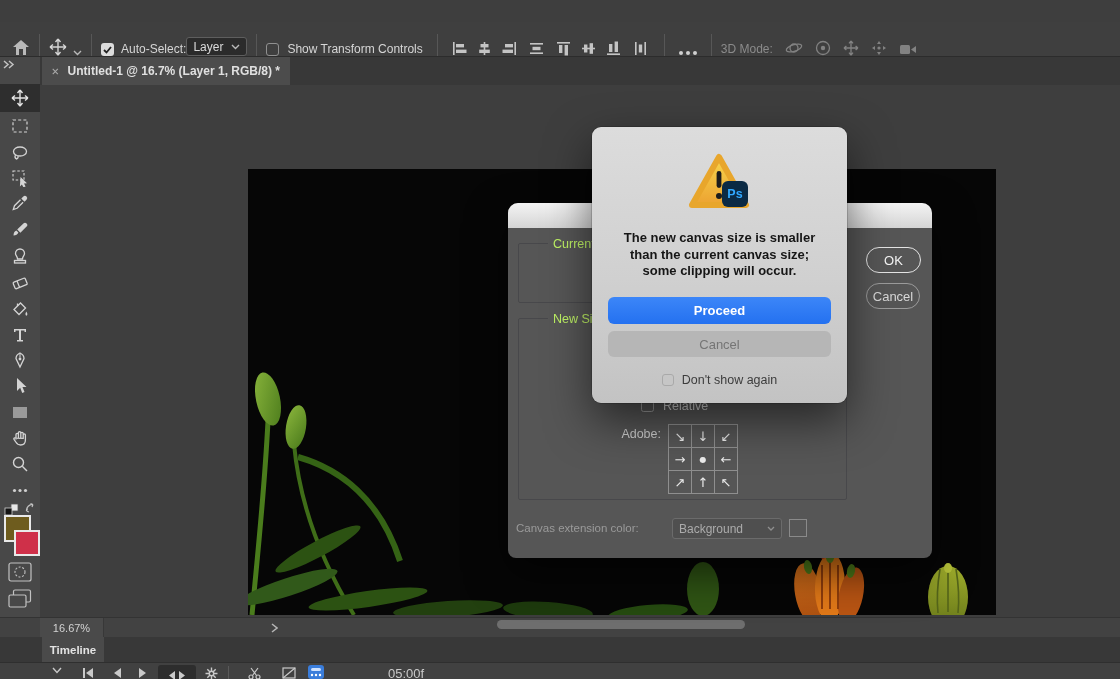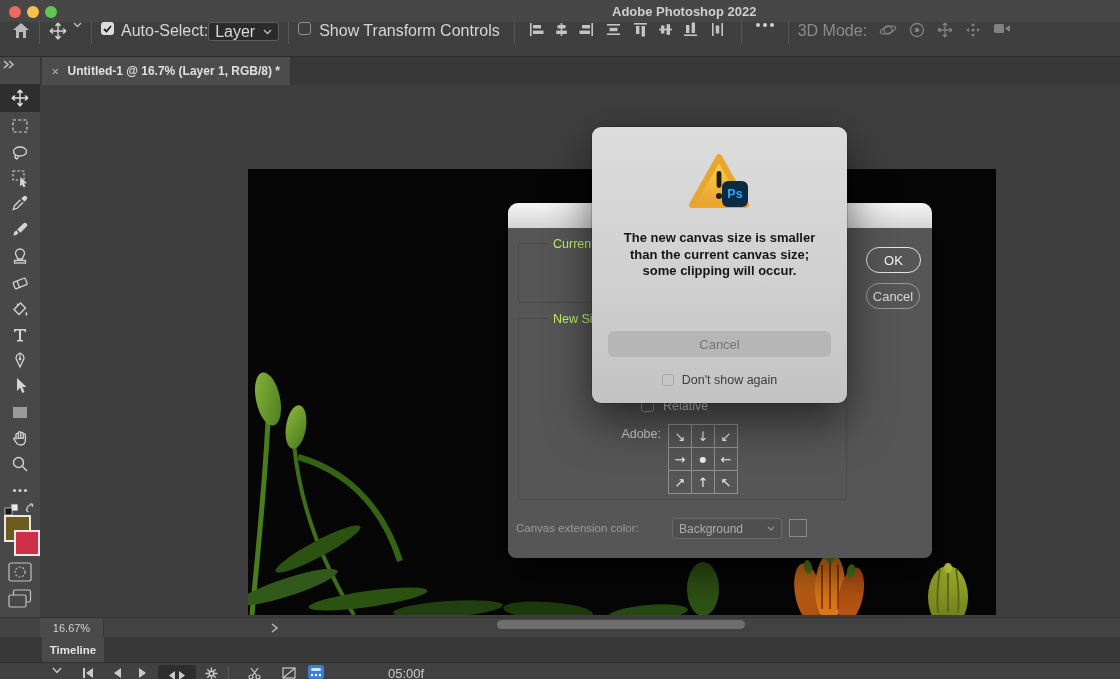--- a/index.html
+++ b/index.html
@@ -5,21 +5,21 @@
   html,body{margin:0;padding:0;background:#222;}
   *{box-sizing:border-box;}
   .screen{position:relative;width:1120px;height:679px;overflow:hidden;
     font-family:"Liberation Sans","DejaVu Sans",sans-serif;background:#3e3e3e;}
   .abs{position:absolute;}
   
   .titlebar{left:0;top:0;width:1120px;height:22px;background:#474747;}
   .tlight{width:12px;height:12px;border-radius:50%;top:6px;}
   .wintitle{top:4px;left:612px;font-size:13px;font-weight:bold;color:#cfcfcf;white-space:nowrap;}
   .optionsbar{left:0;top:22px;width:1120px;height:35px;background:#3f3f3f;border-bottom:1px solid #2c2c2c;
-    display:flex;align-items:flex-start;color:#d6d6d6;font-size:16px;}
+    display:flex;align-items:flex-end;color:#d6d6d6;font-size:12px;}
   .sep{width:1px;height:22px;background:#575757;margin:0 9px;flex:0 0 auto;}
   .obicon{flex:0 0 auto;display:flex;align-items:center;justify-content:center;}
   .cb{width:13px;height:13px;border-radius:3px;flex:0 0 auto;}
   .cb.checked{background:#dcdcdc;display:flex;align-items:center;justify-content:center;}
   .cb.empty{border:1px solid #909090;background:transparent;}
   .layersel{height:19px;background:#2b2b2b;border:1px solid #5e5e5e;border-radius:3px;
     display:flex;align-items:center;padding:0 6px;gap:8px;color:#d9d9d9;}
   .dim{color:#8b8b8b;}
   
   .toolbar{left:0;top:57px;width:40px;height:560px;background:#484848;}
@@ -74,26 +74,20 @@
   .dsrow{position:absolute;left:0;top:246px;width:255px;display:flex;align-items:center;justify-content:center;gap:8px;
     color:#3c3c3c;font-size:12.5px;}
   .dsbox{width:12px;height:12px;border-radius:3px;background:#c6c6c6;border:1px solid #a9a9a9;}
   svg{display:block;}
 </style>
 </head>
 <body>
 
 <div class="screen">
 
-  <div class="abs titlebar">
-    <div class="abs tlight" style="left:9px;background:#ed6a5e;"></div>
-    <div class="abs tlight" style="left:27px;background:#f4bf4f;"></div>
-    <div class="abs tlight" style="left:45px;background:#61c554;"></div>
-    <div class="abs wintitle">Adobe Photoshop 2022</div>
-  </div>
 
   <div class="abs optionsbar">
     <div class="obicon" style="margin-left:12px;">
       <svg width="18" height="17" viewBox="0 0 18 17">
           <path d="M9 1 L17 8 H14 V16 H11 V10 H7 V16 H4 V8 H1 Z" fill="#b9b9b9"></path>
         </svg>
     </div>
     <div class="sep"></div>
     <div class="obicon">
       <svg width="18" height="18" viewBox="0 0 18 18" stroke="#d4d4d4" stroke-width="1.4" fill="none">
@@ -461,20 +455,23 @@
       <circle cx="31" cy="43" r="3" fill="#1c1c1c"></circle>
     </svg>
     <div class="psbadge">
         <span>Ps</span>
       </div>
     <div class="alertmsg">
       <div>The new canvas size is smaller</div>
       <div>than the current canvas size;</div>
       <div>some clipping will occur.</div>
     </div>
+    <div class="bigbtn proceed">
+        <span>Proceed</span>
+      </div>
     <div class="bigbtn cancelb">
         <span>Cancel</span>
       </div>
     <div class="dsrow">
       <div class="dsbox"></div>
       <span>Don't show again</span>
     </div>
   </div>
 
   <div class="abs statusbar">

